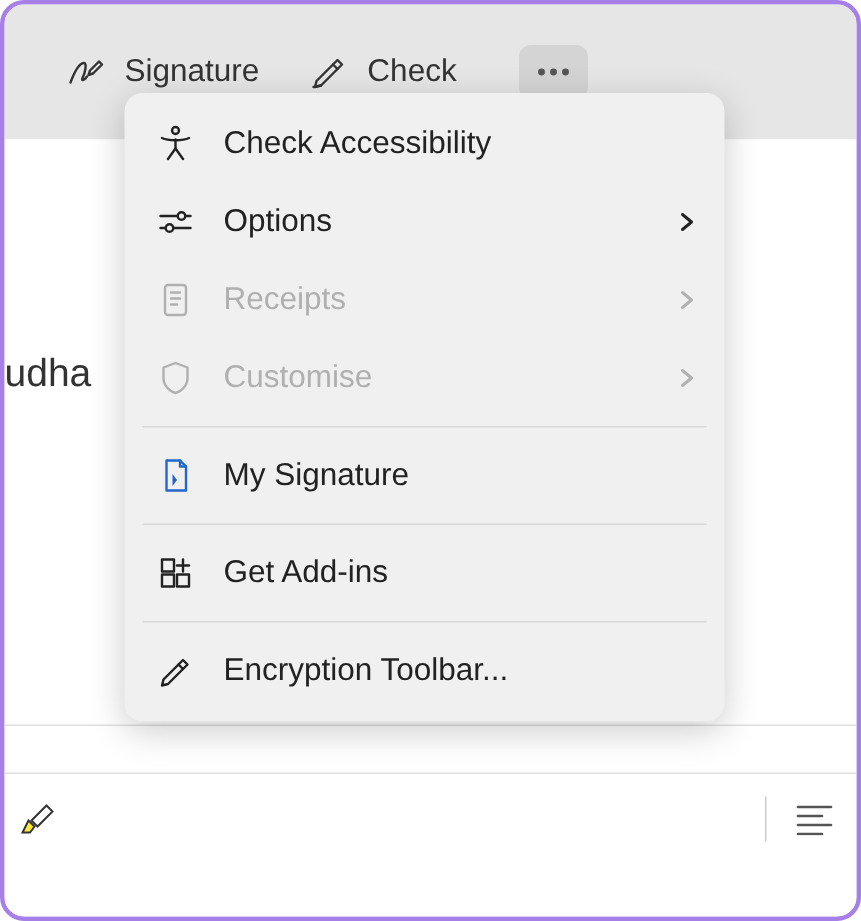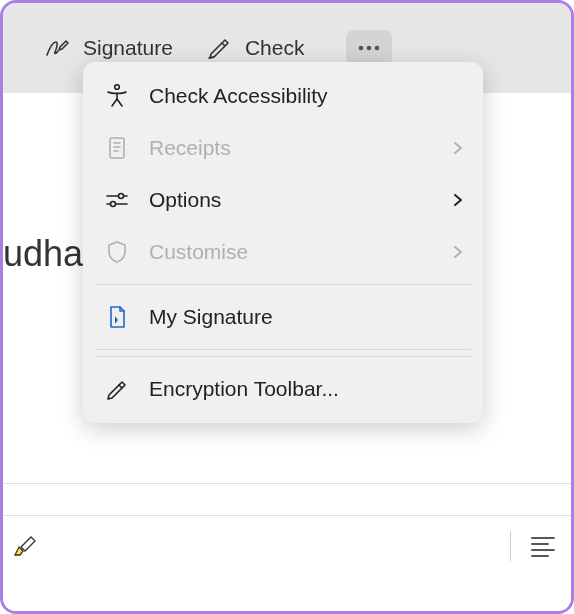--- a/index.html
+++ b/index.html
@@ -58,21 +58,21 @@
       top: 90px;
       left: 0;
       right: 0;
       bottom: 0;
       background: #fff;
     }
     .bg-text {
       position: absolute;
       top: 140px;
       left: 0;
-      font-size: 36px;
+      font-size: 26px;
       color: #333;
     }
     .bg-line1 {
       position: absolute;
       top: 390px;
       left: 0;
       right: 0;
       height: 1px;
       background: #e0e0e0;
     }
@@ -212,54 +212,54 @@
         <circle cx="13" cy="4" r="2.3"></circle>
         <path d="M4 9 C 8 11, 18 11, 22 9"></path>
         <path d="M13 10 L13 16"></path>
         <path d="M13 16 L8 23"></path>
         <path d="M13 16 L18 23"></path>
       </svg>
     </span>
     <span>Check Accessibility</span>
   </div>
 
+  <div class="menu-item">
+    <span class="icon">
+      <svg width="26" height="26" viewBox="0 0 26 26" fill="none" stroke="#222" stroke-width="1.6" stroke-linecap="round">
+        <line x1="3" y1="9" x2="23" y2="9"></line>
+        <circle cx="17" cy="9" r="2.5" fill="#f0f0f0"></circle>
+        <line x1="3" y1="17" x2="23" y2="17"></line>
+        <circle cx="9" cy="17" r="2.5" fill="#f0f0f0"></circle>
+      </svg>
+    </span>
+    <span>Options</span>
+    <span class="chevron">
+      <svg width="14" height="14" viewBox="0 0 14 14" fill="none" stroke="#222" stroke-width="2" stroke-linecap="round" stroke-linejoin="round">
+        <polyline points="4,2 10,7 4,12"></polyline>
+      </svg>
+    </span>
+  </div>
+
   <div class="menu-item disabled">
     <span class="icon">
       <svg width="26" height="26" viewBox="0 0 26 26" fill="none" stroke="#b0b0b0" stroke-width="1.6" stroke-linecap="round" stroke-linejoin="round">
         <rect x="6" y="3" width="14" height="20" rx="2"></rect>
         <line x1="10" y1="8" x2="16" y2="8"></line>
         <line x1="10" y1="12" x2="16" y2="12"></line>
         <line x1="10" y1="16" x2="14" y2="16"></line>
       </svg>
     </span>
     <span>Receipts</span>
     <span class="chevron">
       <svg width="14" height="14" viewBox="0 0 14 14" fill="none" stroke="#b0b0b0" stroke-width="2" stroke-linecap="round" stroke-linejoin="round">
         <polyline points="4,2 10,7 4,12"></polyline>
       </svg>
     </span>
   </div>
 
-  <div class="menu-item">
-    <span class="icon">
-      <svg width="26" height="26" viewBox="0 0 26 26" fill="none" stroke="#222" stroke-width="1.6" stroke-linecap="round">
-        <line x1="3" y1="9" x2="23" y2="9"></line>
-        <circle cx="17" cy="9" r="2.5" fill="#f0f0f0"></circle>
-        <line x1="3" y1="17" x2="23" y2="17"></line>
-        <circle cx="9" cy="17" r="2.5" fill="#f0f0f0"></circle>
-      </svg>
-    </span>
-    <span>Options</span>
-    <span class="chevron">
-      <svg width="14" height="14" viewBox="0 0 14 14" fill="none" stroke="#222" stroke-width="2" stroke-linecap="round" stroke-linejoin="round">
-        <polyline points="4,2 10,7 4,12"></polyline>
-      </svg>
-    </span>
-  </div>
-
   <div class="menu-item disabled">
     <span class="icon">
       <svg width="26" height="26" viewBox="0 0 26 26" fill="none" stroke="#b0b0b0" stroke-width="1.6" stroke-linecap="round" stroke-linejoin="round">
         <path d="M13 3 L21 6 L21 13 C21 18 17 22 13 23 C9 22 5 18 5 13 L5 6 Z"></path>
       </svg>
     </span>
     <span>Customise</span>
     <span class="chevron">
       <svg width="14" height="14" viewBox="0 0 14 14" fill="none" stroke="#b0b0b0" stroke-width="2" stroke-linecap="round" stroke-linejoin="round">
         <polyline points="4,2 10,7 4,12"></polyline>
@@ -275,20 +275,32 @@
         <path d="M7 3 L16 3 L20 7 L20 23 L7 23 Z"></path>
         <path d="M16 3 L16 7 L20 7"></path>
         <path d="M11 12 L14 16 L11 20" fill="#2266cc" stroke="none"></path>
       </svg>
     </span>
     <span>My Signature</span>
   </div>
 
   <div class="menu-sep"></div>
 
+  <div class="menu-item">
+    <span class="icon">
+      <svg width="26" height="26" viewBox="0 0 26 26" fill="none" stroke="#222" stroke-width="1.6" stroke-linecap="round" stroke-linejoin="round">
+        <rect x="4" y="4" width="8" height="8"></rect>
+        <rect x="4" y="14" width="8" height="8"></rect>
+        <rect x="14" y="14" width="8" height="8"></rect>
+        <line x1="18" y1="4" x2="18" y2="12"></line>
+        <line x1="14" y1="8" x2="22" y2="8"></line>
+      </svg>
+    </span>
+    <span>Get Add-ins</span>
+  </div>
 
   <div class="menu-sep"></div>
 
   <div class="menu-item">
     <span class="icon">
       <svg width="26" height="26" viewBox="0 0 26 26" fill="none" stroke="#222" stroke-width="1.6" stroke-linecap="round" stroke-linejoin="round">
         <path d="M5 19 L18 6 L21 9 L8 22 L4 23 Z"></path>
         <path d="M15 9 L18 12"></path>
       </svg>
     </span>

